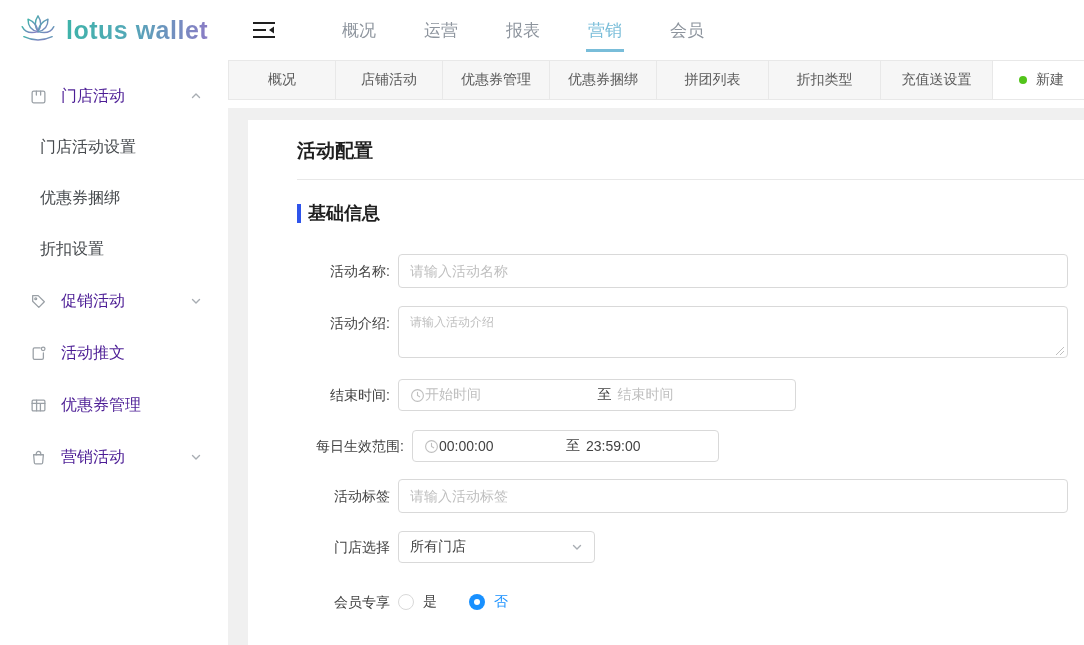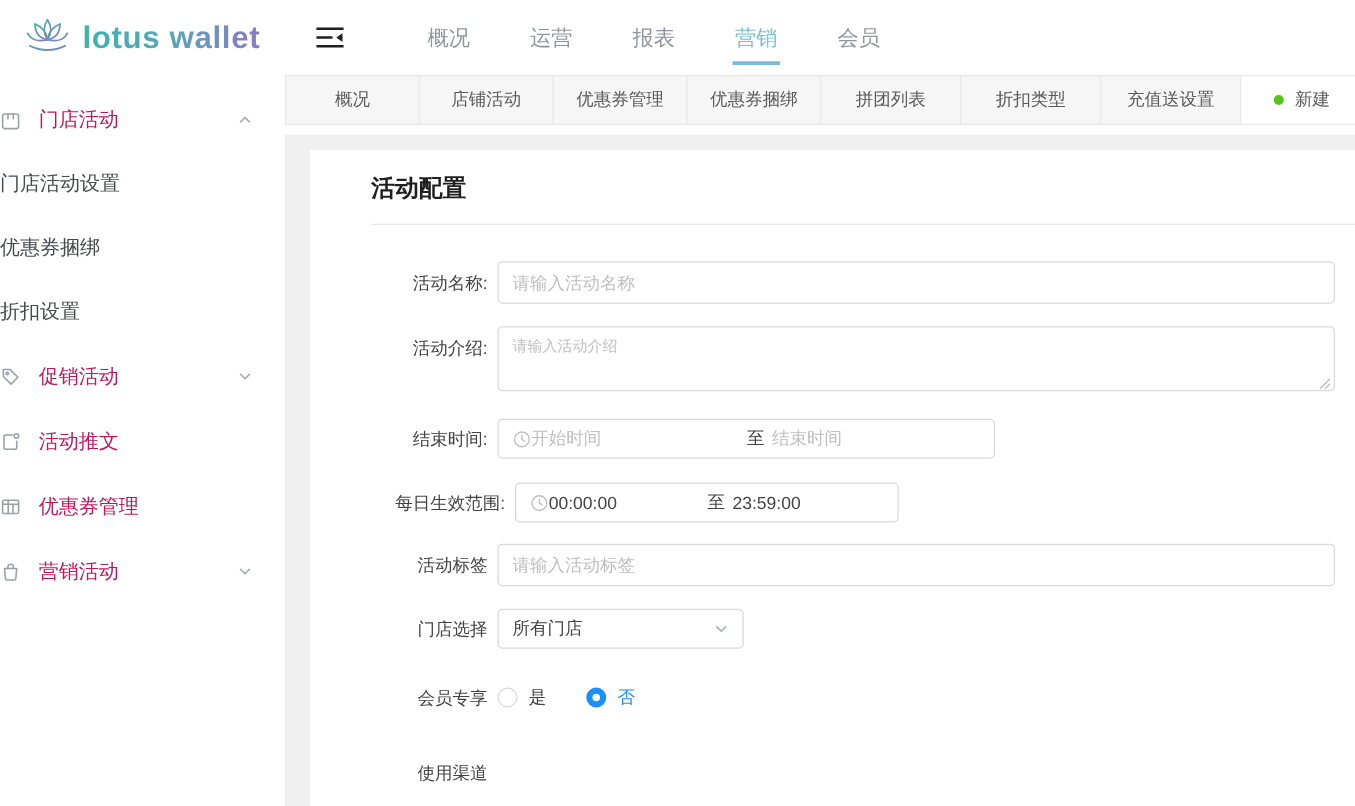--- a/index.html
+++ b/index.html
@@ -14,24 +14,24 @@
     background:linear-gradient(90deg,#3fb3a9 0%,#53a8b8 45%,#8a7cc5 100%);
     -webkit-background-clip:text; background-clip:text; color:transparent; }
   .collapse-btn { margin-left:24px; width:24px; height:24px; display:flex; align-items:center; justify-content:center; cursor:pointer; }
   .topnav { display:flex; margin-left:64px; }
   .topnav-item { font-size:17px; color:#8e959e; margin-right:44px; padding:6px 2px; position:relative; cursor:pointer; }
   .topnav-item.active { color:#79bdd9; }
   .topnav-item.active::after { content:""; position:absolute; left:0; right:0; bottom:-4px; height:3px; background:#79bdd9; }
 
   
   .sidebar { position:absolute; left:0; top:60px; width:228px; height:585px; background:#fff; padding-top:10px; }
-  .side-item { position:relative; height:52px; display:flex; align-items:center; font-size:16px; color:#be185d; cursor:pointer; }
+  .side-item { position:relative; height:52px; display:flex; align-items:center; padding-left:30px; font-size:16px; color:#4c1d95; cursor:pointer; }
   .side-item .mi { width:17px; height:17px; margin-right:14px; flex:0 0 auto; }
   .side-item .chev { position:absolute; right:26px; width:12px; height:12px; }
-  .side-sub { height:51px; display:flex; align-items:center; font-size:16px; color:#464a4e; cursor:pointer; }
+  .side-sub { height:51px; display:flex; align-items:center; padding-left:40px; font-size:16px; color:#464a4e; cursor:pointer; }
   .micon { stroke:#9aa0a6; fill:none; stroke-width:1.2; stroke-linecap:round; stroke-linejoin:round; }
   .chevline { stroke:#a8adb3; fill:none; stroke-width:1.4; stroke-linecap:round; stroke-linejoin:round; }
 
   
   .tabbar { position:absolute; left:228px; top:60px; width:856px; height:40px; background:#f6f6f6;
     border-top:1px solid #e8e8e8; border-bottom:1px solid #e8e8e8; border-left:1px solid #e8e8e8; display:flex; }
   .tab { border-right:1px solid #e8e8e8; display:flex; align-items:center; justify-content:center;
     font-size:14px; color:#5a5a5a; cursor:pointer; white-space:nowrap; overflow:hidden; }
   .tab.w1 { width:107px; } .tab.w2 { width:112px; }
   .tab.active { background:#fff; flex:1; border-right:none; justify-content:flex-start; padding-left:26px; }
@@ -198,20 +198,24 @@
     <span class="tab-dot"></span>
     <span>新建</span>
   </div>
 </div>
 
 <div class="content">
   <div class="card">
     <div class="page-title">活动配置</div>
     <div class="divider"></div>
 
+    <div class="section-head">
+      <span class="section-bar"></span>
+      <span class="section-title">基础信息</span>
+    </div>
 
     <div class="form">
 
       <div class="frow">
         <div class="flabel">活动名称:</div>
         <input class="txt" type="text" placeholder="请输入活动名称" style="">
       </div>
 
       <div class="frow" style="margin-bottom:17px;">
         <div class="flabel">活动介绍:</div>

